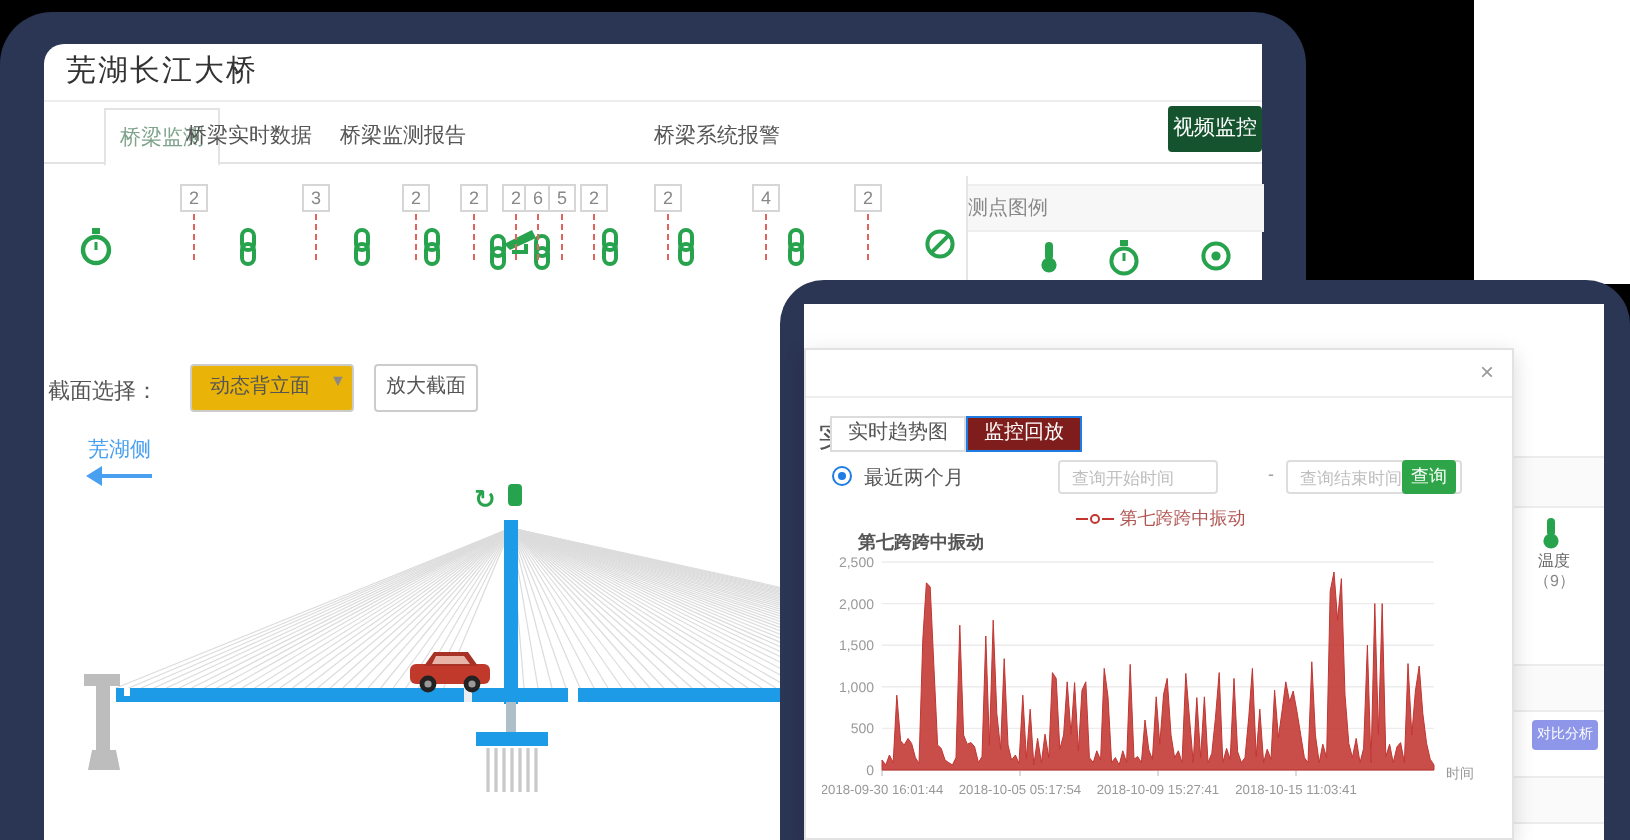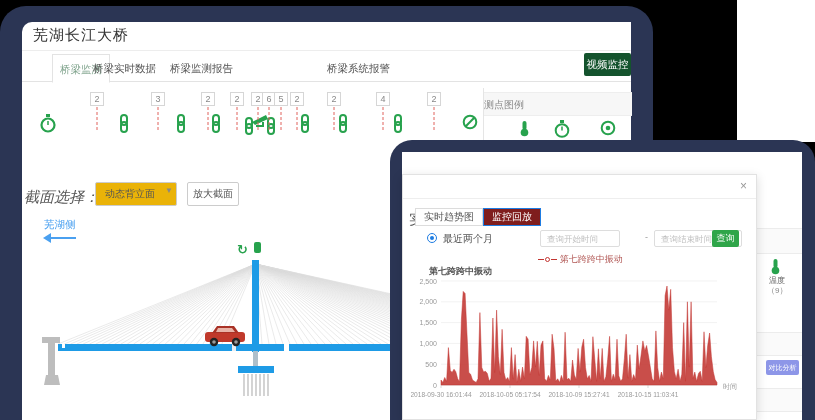--- a/index.html
+++ b/index.html
@@ -30,21 +30,21 @@
   .sicon { top:26px; }
 
   
   #legend-panel { left:483px; top:88px; width:148px; height:54px; border-left:1px solid #e5e5e5; }
   #legend-header { left:0; top:4px; width:148px; height:24px; background:#f7f7f7;
     border-top:1px solid #eee; border-bottom:1px solid #eee; }
   #legend-header span { font-size:10px; color:#888; line-height:24px; display:inline-block; }
   .pl-icon { position:absolute; top:32px; }
 
   
-  #sec-label { left:24px; top:188px; font-size:15px; color:#555;font-style:italic; }
+  #sec-label { left:24px; top:188px; font-size:11px; color:#555; }
   #sec-select { left:95px; top:182px; width:82px; height:24px; border:1px solid #ccc; border-radius:2px;
     background:#eab308; font-size:10px; color:#555; line-height:22px; padding-left:9px; }
   #sec-caret { left:165px; top:186px; font-size:8px; color:#888; }
   #zoom-sec-btn { left:187px; top:182px; width:52px; height:24px; border:1px solid #ccc; border-radius:2px;
     background:#fff; font-size:10px; color:#555; text-align:center; line-height:22px; }
   #side-label { left:44px; top:218px; font-size:10.5px; color:#4aa0f0; }
   #side-arrow-line { left:46px; top:237px; width:30px; height:2px; background:#4aa0f0; }
   #side-arrow-head { left:38px; top:233px; width:0; height:0; border:5px solid transparent;
     border-right:8px solid #4aa0f0; }
 
@@ -69,21 +69,21 @@
   
   #dialog { left:402px; top:174px; width:355px; height:246px; background:#fff;
     border:1px solid #e2e2e2; box-shadow:0 3px 10px rgba(0,0,0,.15); }
   #dlg-header { position:relative; height:24px; border-bottom:1px solid #eee; }
   #dlg-title { position:absolute; left:6px; top:0; line-height:24px; font-size:15px; color:#555;margin-top:32px; }
   #dlg-close { position:absolute; right:9px; top:5px; font-size:12px; color:#999; line-height:13px; }
   #dlg-tabs { position:absolute; left:12px; top:31px; height:18px; border-bottom:0; }
   .dtab { display:inline-block; height:18px; line-height:16px; padding:0 8px; font-size:10px;
     border:1px solid #dcdcdc; color:#555; background:#fff; }
   .dtab.active { background:#7f1d1d; border-color:#1e7ce2; color:#fff; }
-  #dlg-controls { position:absolute; left:11px; top:55px; width:355px; height:18px; }
+  #dlg-controls { position:absolute; left:0; top:55px; width:355px; height:18px; }
   #radio-outer { position:absolute; left:13px; top:3px; width:10px; height:10px; border:1px solid #1e7ce2;
     border-radius:50%; }
   #radio-outer i { position:absolute; left:2px; top:2px; width:4px; height:4px; background:#1e7ce2;
     border-radius:50%; }
   #radio-label { position:absolute; left:29px; top:2px; font-size:10px; color:#555; }
   .dt-input { position:absolute; top:0; height:17px; border:1px solid #ddd; border-radius:2px;
     font-size:8.5px; color:#666; padding-left:6px; width:80px; background:#fff; }
   .dt-input::placeholder { color:#bfbfbf; }
   #dt-start { left:126px; }
   #dt-sep { position:absolute; left:231px; top:2px; font-size:9px; color:#999; }

